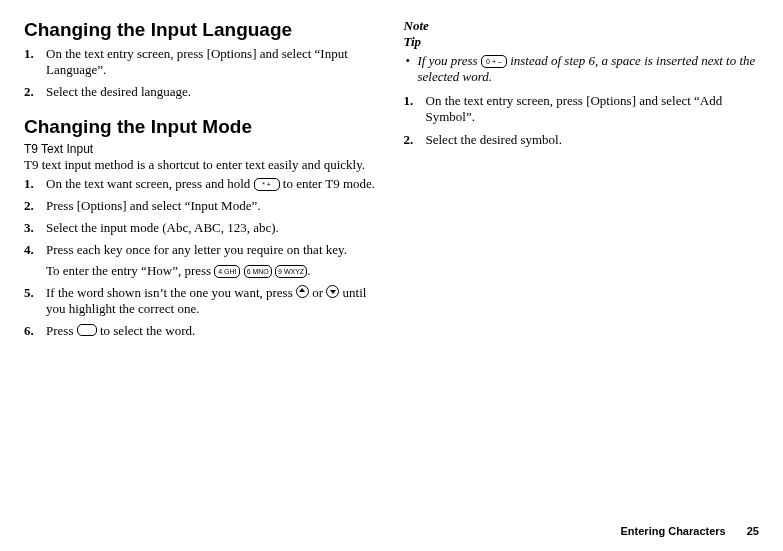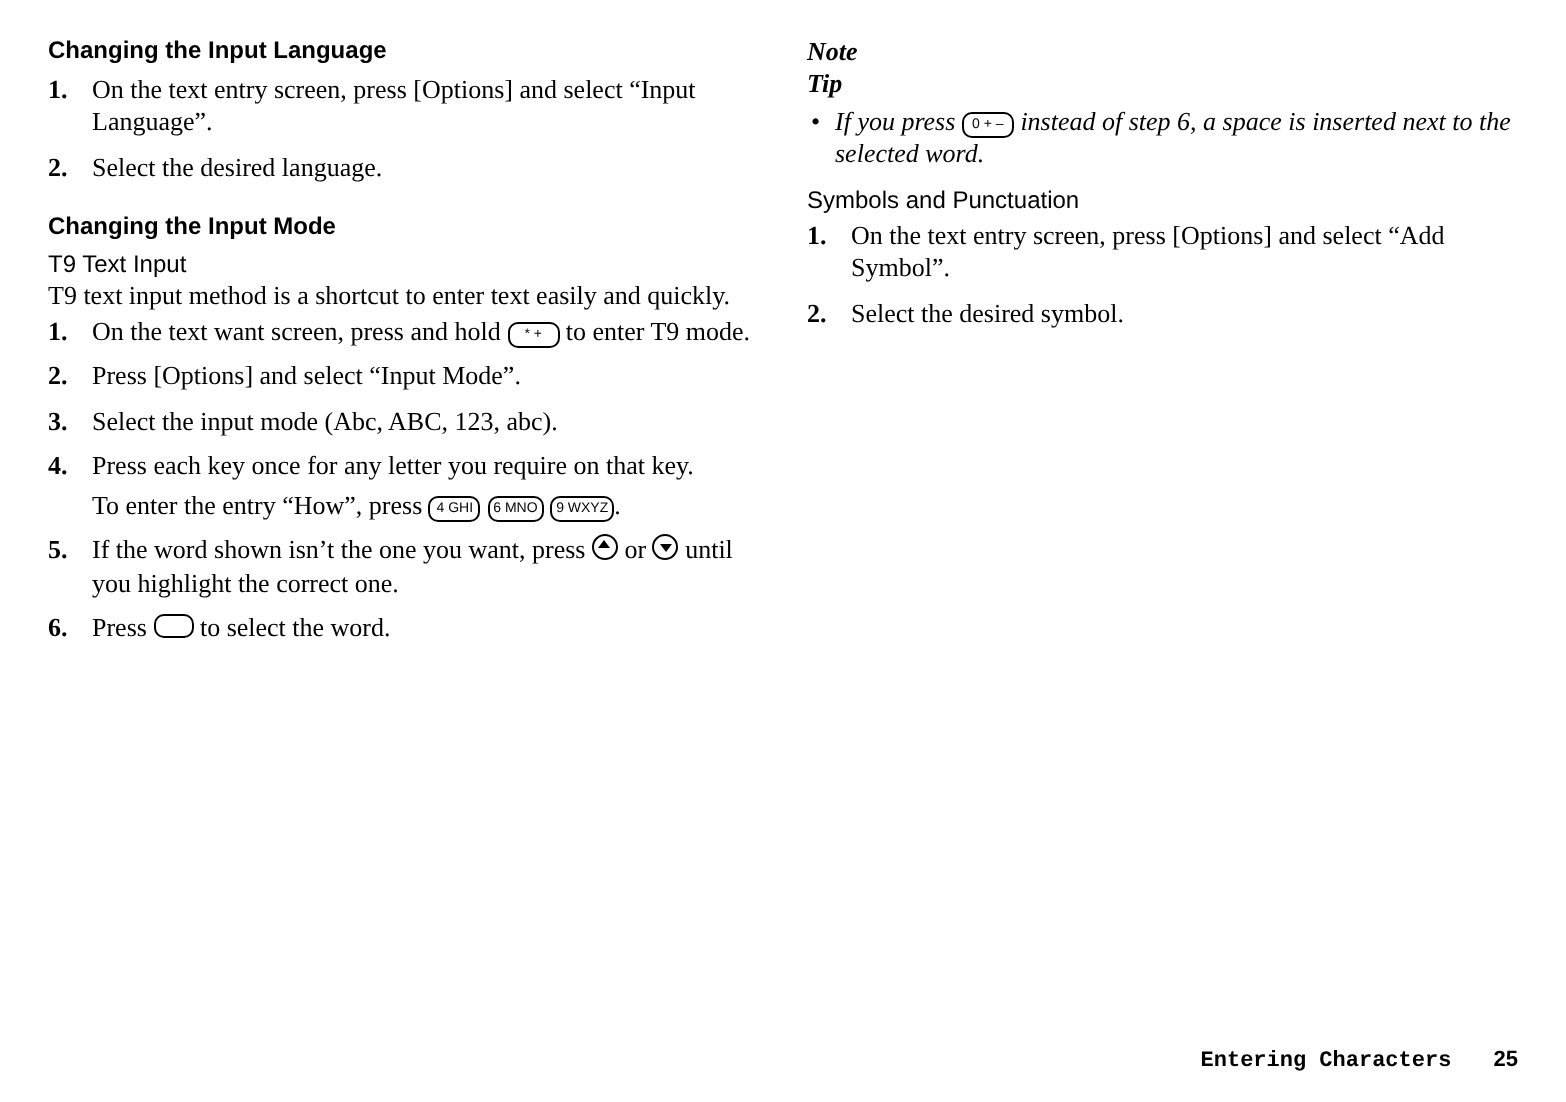--- a/index.html
+++ b/index.html
@@ -20,21 +20,21 @@
     gap: 24px;
     flex: 1;
   }
   .col {
     flex: 1;
     min-width: 0;
   }
   h2 {
     font-family: Arial, Helvetica, sans-serif;
     font-weight: bold;
-    font-size: 12px;
+    font-size: 19px;
     margin: 0 0 4px 0;
   }
   h2.second {
     margin-top: 14px;
   }
   .subhead {
     font-family: Arial, Helvetica, sans-serif;
     font-weight: normal;
     font-size: 12px;
     margin: 4px 0 0 0;
@@ -139,21 +139,20 @@
   }
   .footer {
     margin-top: auto;
     text-align: right;
     font-family: Arial, Helvetica, sans-serif;
     font-size: 11px;
     padding-top: 8px;
   }
   .footer .section {
     font-weight: bold;
-    font-family: Liberation Mono, monospace;
   }
   .footer .pagenum {
     font-weight: bold;
     margin-left: 18px;
   }
 </style>
 </head>
 <body>
 
 <div class="columns">
@@ -201,21 +200,20 @@
   <div class="col">
     <div class="noteHead">Note</div>
 
     <div class="noteHead">Tip</div>
     <ul class="notelist">
       <li>
         <span>If you press </span><span class="key">0 + –</span><span> instead of step 6, a space is inserted next to the selected word.</span>
       </li>
     </ul>
 
-    <div class="subhead">Symbols and Punctuation</div>
     <ol class="steps">
       <li><span class="num">1.</span><span>On the text entry screen, press [Options] and select “Add Symbol”.</span></li>
       <li><span class="num">2.</span><span>Select the desired symbol.</span></li>
     </ol>
   </div>
 </div>
 
 <div class="footer">
   <span class="section">Entering Characters</span>
   <span class="pagenum">25</span>

